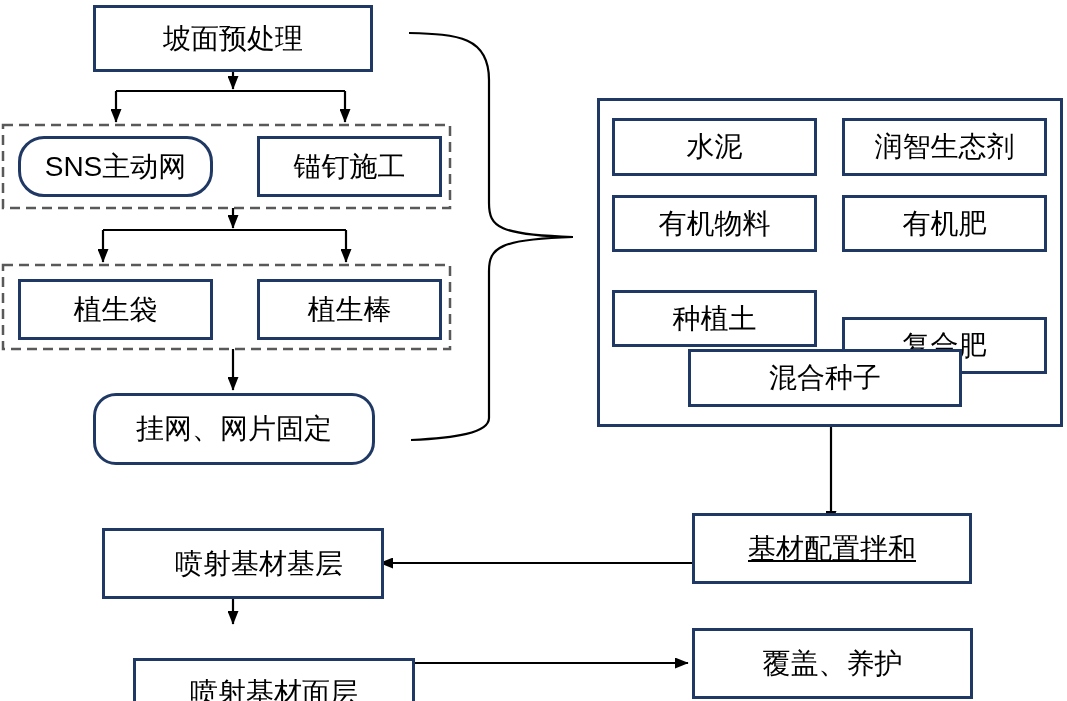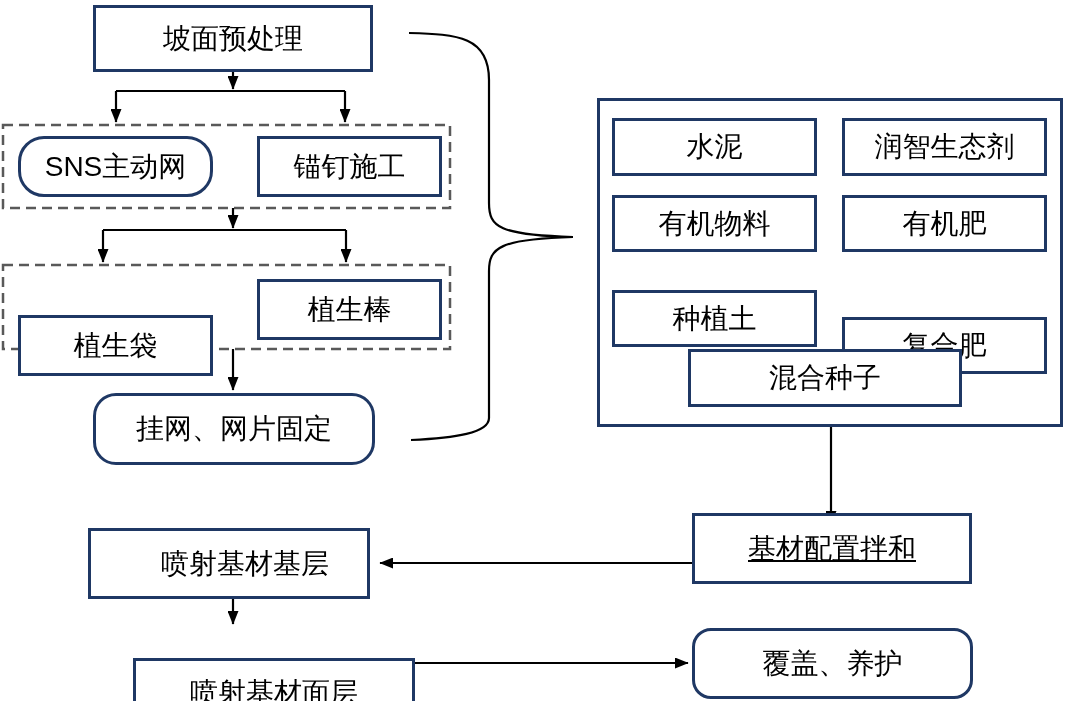--- a/index.html
+++ b/index.html
@@ -32,37 +32,37 @@
     justify-content: center;
     font-size: 28px;
     line-height: 1;
     white-space: nowrap;
     z-index: 1;
   }
   
   .n-slope     { left: 93px;  top: 5px;   width: 280px; height: 67px; }
   .n-sns       { left: 18px;  top: 136px; width: 195px; height: 61px; border-radius: 26px; }
   .n-anchor    { left: 257px; top: 136px; width: 185px; height: 61px; }
-  .n-vegbag    { left: 18px;  top: 279px; width: 195px; height: 61px; margin-top: 36px; }
+  .n-vegbag    { left: 18px;  top: 279px; width: 195px; height: 61px; }
   .n-vegrod    { left: 257px; top: 279px; width: 185px; height: 61px; }
   .n-hangnet   { left: 93px;  top: 393px; width: 282px; height: 72px; border-radius: 23px; }
   
   .n-materials { left: 597px; top: 98px;  width: 466px; height: 329px; }
   .n-cement    { left: 612px; top: 118px; width: 205px; height: 58px; }
   .n-runzhi    { left: 842px; top: 118px; width: 205px; height: 58px; }
   .n-orgmat    { left: 612px; top: 195px; width: 205px; height: 57px; }
   .n-orgfert   { left: 842px; top: 195px; width: 205px; height: 57px; }
   .n-soil      { left: 612px; top: 273px; width: 205px; height: 57px; margin-top: 17px; }
   .n-compfert  { left: 842px; top: 273px; width: 205px; height: 57px; margin-top: 44px; }
   .n-seeds     { left: 688px; top: 349px; width: 274px; height: 58px; }
   
   .n-mixing    { left: 692px; top: 513px; width: 280px; height: 71px; text-decoration: underline; }
-  .n-spraybase { left: 88px;  top: 528px; width: 282px; height: 71px; padding-left: 32px; }
+  .n-spraybase { left: 102px;  top: 528px; width: 282px; height: 71px; padding-left: 32px; }
   .n-spraysurf { left: 93px;  top: 658px; width: 282px; height: 70px; margin-left: 40px; }
-  .n-cover     { left: 692px; top: 628px; width: 281px; height: 71px; border-radius: 19px; }
+  .n-cover     { left: 692px; top: 628px; width: 281px; height: 71px; }
 </style>
 </head>
 <body>
 
 <div class="canvas">
 
   <svg class="connector-layer" width="1067" height="701" viewBox="0 0 1067 701">
     <defs>
       <marker id="ah" viewBox="0 0 10 8" refX="9.5" refY="4" markerWidth="14" markerHeight="11" orient="auto" markerUnits="userSpaceOnUse">
         <path d="M0,0 L10,4 L0,8 Z" fill="#000000"></path>

